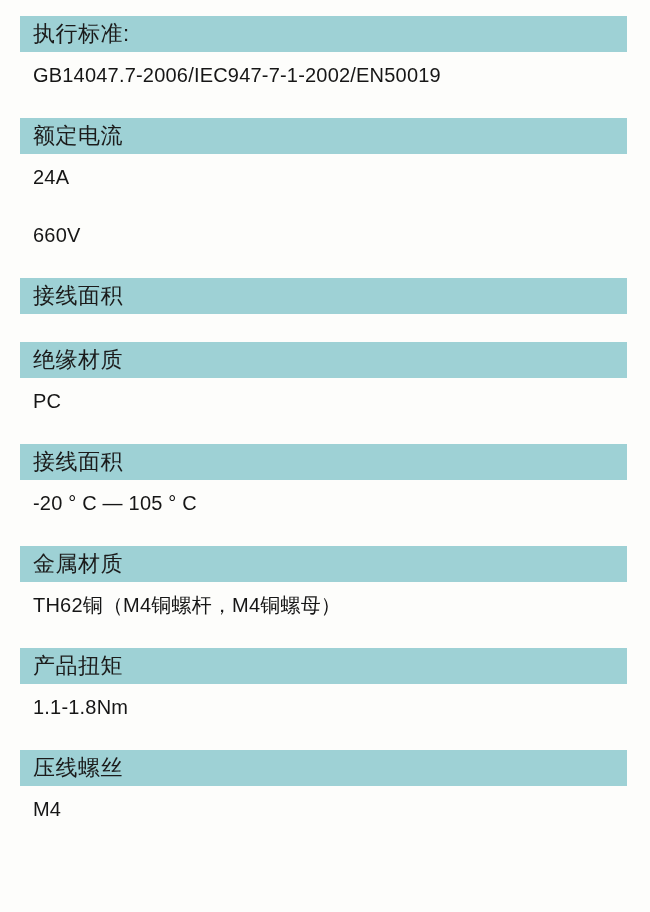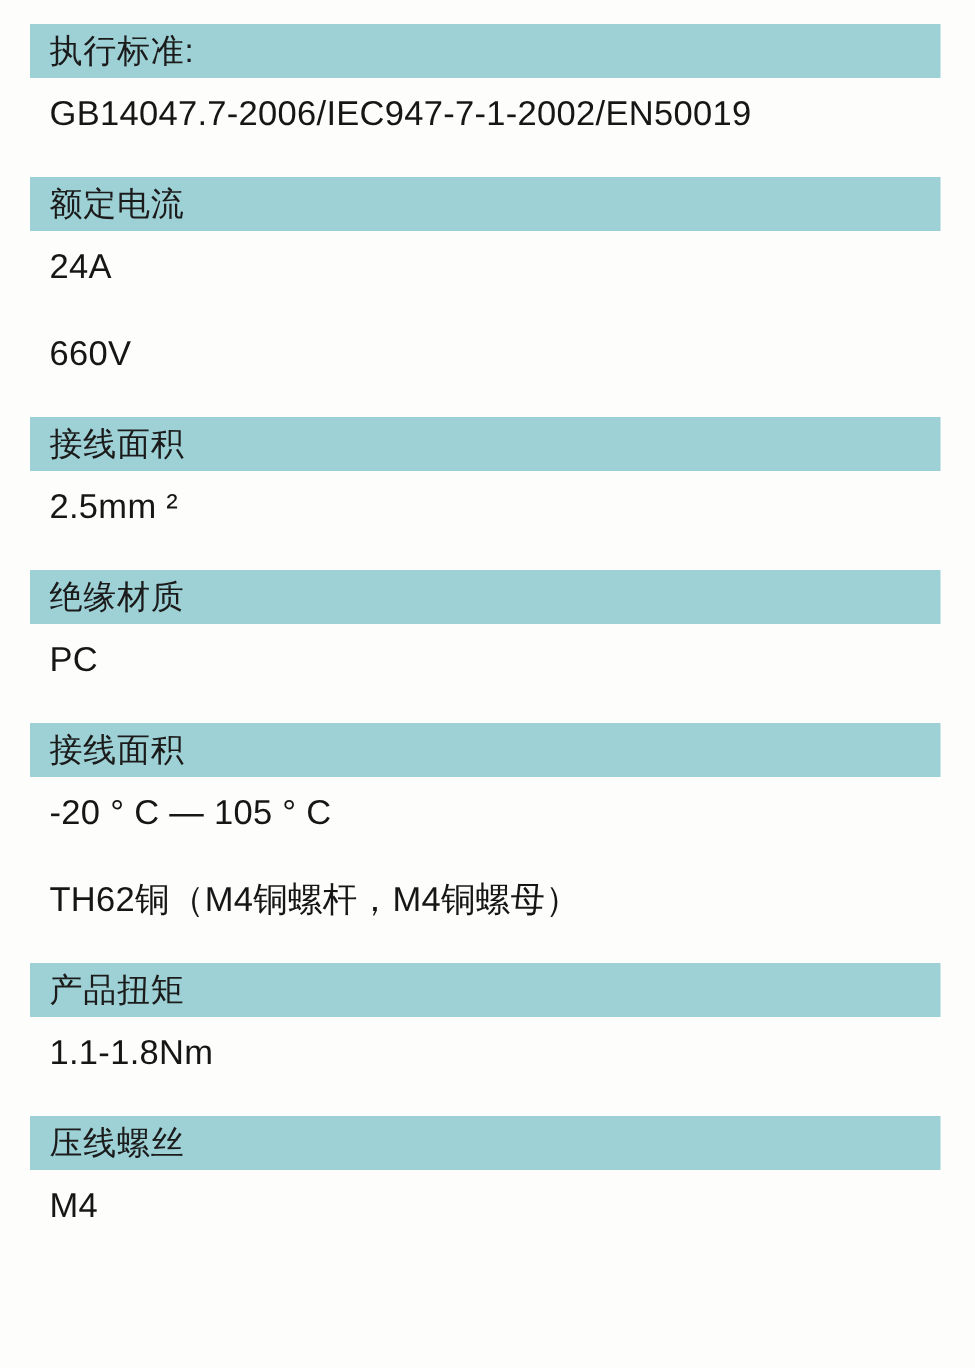--- a/index.html
+++ b/index.html
@@ -28,21 +28,21 @@
     font-size: 22px;
     font-weight: 400;
     padding-left: 13px;
     letter-spacing: 0.5px;
     white-space: nowrap;
     overflow: hidden;
   }
   .spec-value {
     margin: 8px 0 0 13px;
     color: #161616;
-    font-size: 23px;
+    font-size: 20px;
     line-height: 30px;
     letter-spacing: 0.2px;
     white-space: nowrap;
   }
   .spec-section:last-child {
     margin-bottom: 16px;
   }
 </style>
 </head>
 <body>
@@ -58,34 +58,34 @@
     <div class="spec-header">额定电流</div>
     <div class="spec-value">24A</div>
   </div>
 
   <div class="spec-section">
     <div class="spec-value">660V</div>
   </div>
 
   <div class="spec-section">
     <div class="spec-header">接线面积</div>
-    <div class="spec-value">2.5mm ²</div>
   </div>
 
   <div class="spec-section">
     <div class="spec-header">绝缘材质</div>
     <div class="spec-value">PC</div>
   </div>
 
   <div class="spec-section">
     <div class="spec-header">接线面积</div>
     <div class="spec-value">-20 ° C — 105 ° C</div>
   </div>
 
   <div class="spec-section">
+    <div class="spec-header">金属材质</div>
     <div class="spec-value">TH62铜（M4铜螺杆，M4铜螺母）</div>
   </div>
 
   <div class="spec-section">
     <div class="spec-header">产品扭矩</div>
     <div class="spec-value">1.1-1.8Nm</div>
   </div>
 
   <div class="spec-section">
     <div class="spec-header">压线螺丝</div>

